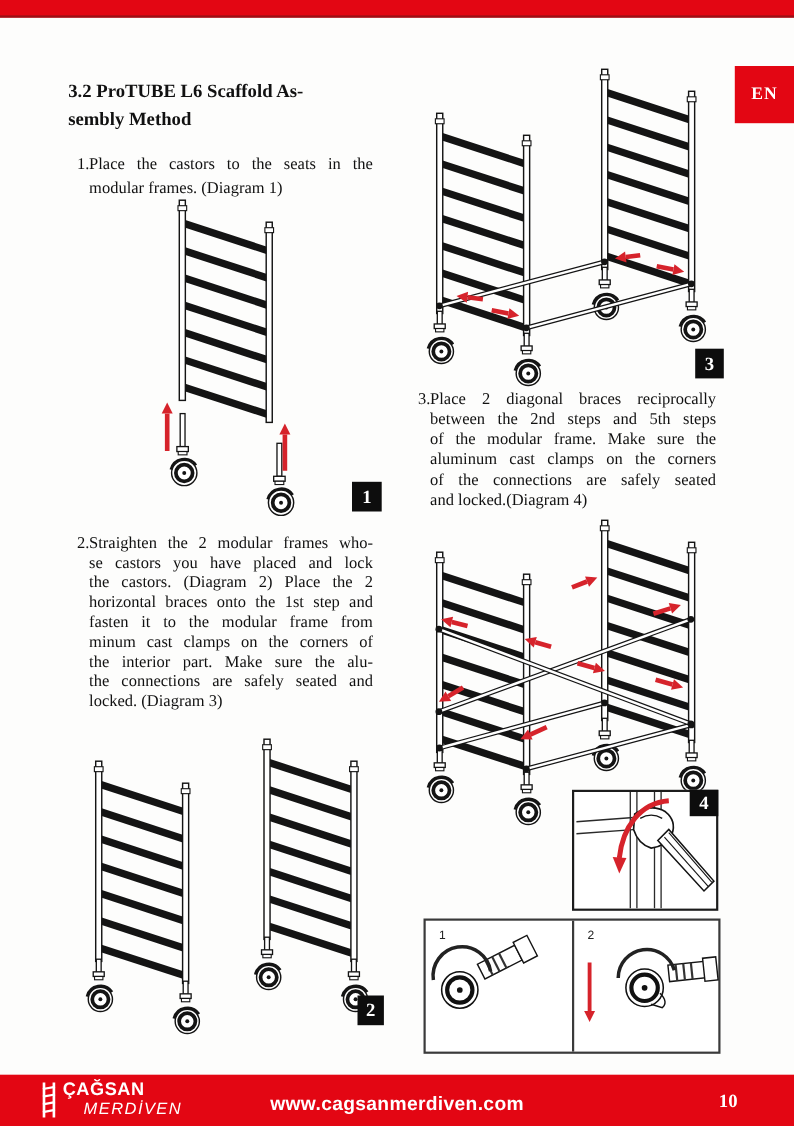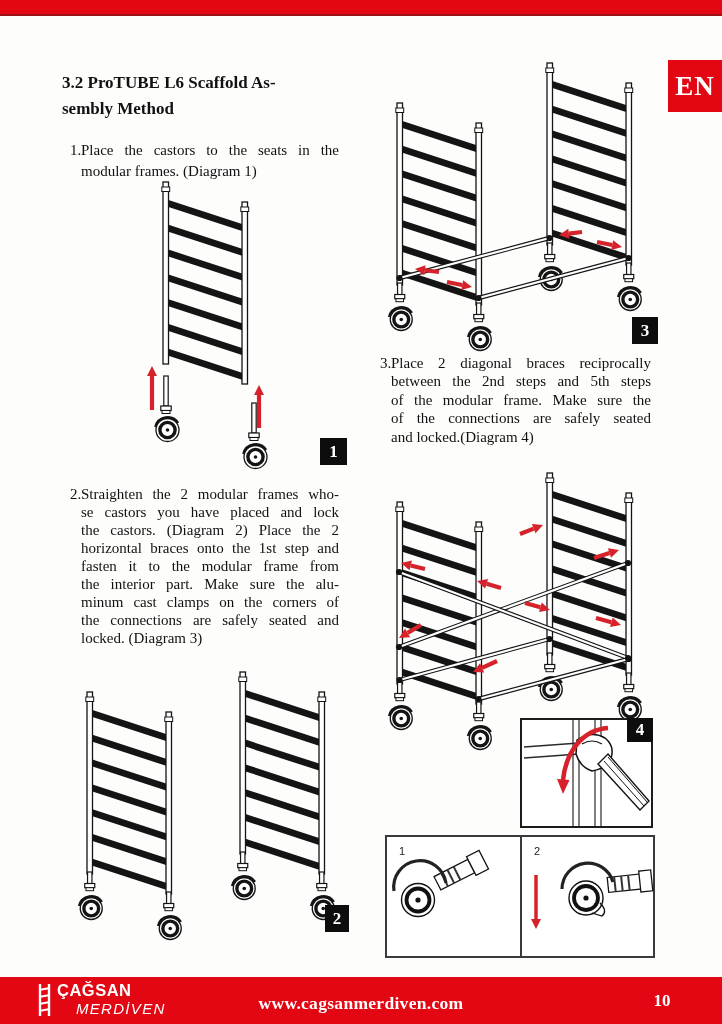--- a/index.html
+++ b/index.html
@@ -4,21 +4,21 @@
 <style>
   html,body{margin:0;padding:0;background:#888;}
   .page{position:relative;width:722px;height:1024px;background:#fdfdfc;overflow:hidden;
         font-family:"Liberation Serif",serif;color:#111;}
   .abs{position:absolute;}
   
   .top-band{left:0;top:0;width:722px;height:14px;background:#e30613;border-bottom:2px solid #9a1016;}
   
   .en-badge{left:668px;top:60px;width:54px;height:52px;background:#e30613;color:#fff;
             display:flex;align-items:center;justify-content:center;
-            font-weight:bold;font-size:27px;letter-spacing:1px;}
+            font-weight:bold;font-size:16px;letter-spacing:1px;}
   
   .title{left:62px;top:70px;width:310px;font-weight:bold;font-size:17px;line-height:26px;}
   .title-lines .jline{text-align:left;text-align-last:auto;}
   
   .step{font-size:15px;}
   .step-num{position:absolute;left:0;top:0;}
   .step-lines{margin-left:11px;}
   .jline{text-align:justify;text-align-last:justify;}
   .jline.last{text-align-last:left;}
   .step1{left:70px;top:140px;width:280px;line-height:20.5px;}
@@ -42,21 +42,21 @@
   .dpanel + .dpanel{border-left:2px solid #3a3a3a;}
   .dpanel-label{position:absolute;left:12px;top:8px;font-size:11px;font-family:"Liberation Sans",sans-serif;color:#222;}
   
   .footer{left:0;top:977px;width:722px;height:47px;background:#e30613;color:#fff;}
   .logo{position:absolute;left:36px;top:5px;display:flex;justify-content:flex-end;}
   .logo-text{margin-left:4px;line-height:1;}
   .logo-title{font-family:"Liberation Sans",sans-serif;font-weight:bold;font-size:16.5px;letter-spacing:.5px;}
   .logo-subtitle{font-family:"Liberation Sans",sans-serif;font-weight:normal;font-style:italic;
                  font-size:15px;letter-spacing:1.3px;margin-top:2px;margin-left:19px;}
   .website{position:absolute;left:0;top:16px;width:722px;text-align:center;
-           font-family:Liberation Serif, serif;font-weight:bold;font-size:17.5px;letter-spacing:.3px;}
+           font-family:Liberation Sans, sans-serif;font-weight:bold;font-size:17.5px;letter-spacing:.3px;}
   .pagenum{position:absolute;left:648px;top:14px;width:28px;text-align:center;
            font-weight:bold;font-size:17px;}
   svg{display:block;}
 </style>
 </head>
 <body>
 
 <div class="page">
 
   <div class="abs top-band"></div>
@@ -110,22 +110,22 @@
   <div class="numbadge" id="badge1">1</div>
 
   <div class="abs step step2">
     <span class="step-num">2.</span>
     <div class="step-lines">
         <div class="jline">Straighten the 2 modular frames who-</div>
         <div class="jline">se castors you have placed and lock</div>
         <div class="jline">the castors. (Diagram 2) Place the 2</div>
         <div class="jline">horizontal braces onto the 1st step and</div>
         <div class="jline">fasten it to the modular frame from</div>
+        <div class="jline">minum cast clamps on the corners of</div>
         <div class="jline">the interior part. Make sure the alu-</div>
-        <div class="jline">minum cast clamps on the corners of</div>
         <div class="jline">the connections are safely seated and</div>
         <div class="jline last">locked. (Diagram 3)</div>
       </div>
   </div>
 
   <svg id="diag2" class="abs" style="left:40px;top:665px;" width="330" height="298">
       <rect x="200" y="7" width="5.5" height="182" fill="#fff" stroke="#141414" stroke-width="1.3"></rect>
       <rect x="279" y="27" width="5.5" height="182" fill="#fff" stroke="#141414" stroke-width="1.3"></rect>
       <rect x="198.8" y="12" width="7.9" height="4.5" fill="#fff" stroke="#141414" stroke-width="1"></rect>
       <rect x="277.8" y="32" width="7.9" height="4.5" fill="#fff" stroke="#141414" stroke-width="1"></rect>
@@ -247,20 +247,21 @@
       <polygon points="97,229 88.17477391878171,222.13593527016357 86.21361256739988,231.94174202707276" fill="#d6232b"></polygon>
     </svg>
   <div class="numbadge" id="badge3">3</div>
 
   <div class="abs step step3">
     <span class="step-num">3.</span>
     <div class="step-lines">
         <div class="jline">Place 2 diagonal braces reciprocally</div>
         <div class="jline">between the 2nd steps and 5th steps</div>
         <div class="jline">of the modular frame. Make sure the</div>
+        <div class="jline">aluminum cast clamps on the corners</div>
         <div class="jline">of the connections are safely seated</div>
         <div class="jline last">and locked.(Diagram 4)</div>
       </div>
   </div>
 
   <svg id="diag4" class="abs" style="left:373px;top:468px;" width="332" height="300">
       <rect x="174" y="5" width="5.5" height="182" fill="#fff" stroke="#141414" stroke-width="1.3"></rect>
       <rect x="253" y="25" width="5.5" height="182" fill="#fff" stroke="#141414" stroke-width="1.3"></rect>
       <rect x="172.8" y="10" width="7.9" height="4.5" fill="#fff" stroke="#141414" stroke-width="1"></rect>
       <rect x="251.8" y="30" width="7.9" height="4.5" fill="#fff" stroke="#141414" stroke-width="1"></rect>

